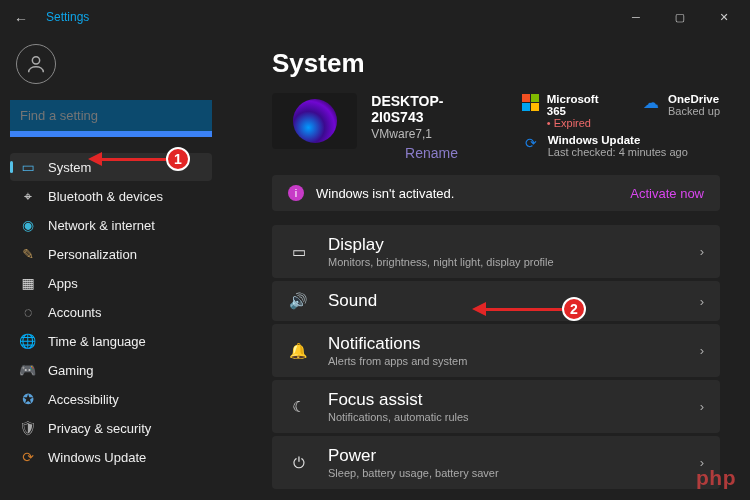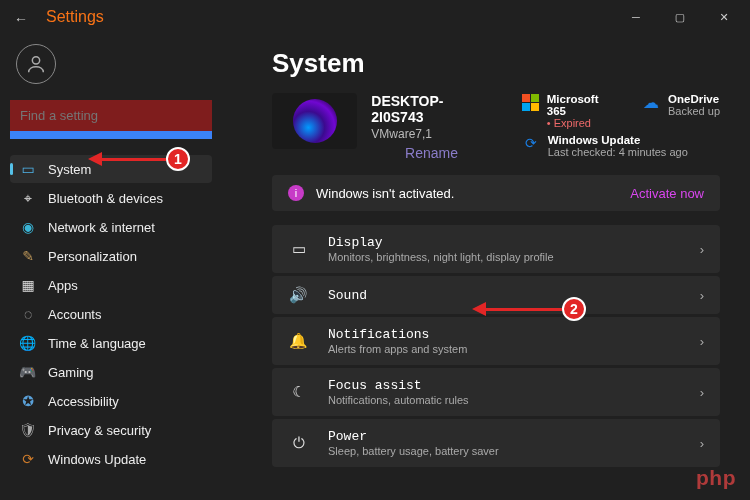--- a/index.html
+++ b/index.html
@@ -10,38 +10,38 @@
     font-family: "Segoe UI", Arial, sans-serif;
     font-size: 13px;
     overflow: hidden;
     position: relative;
   }
   .titlebar {
     display: flex; align-items: center;
     height: 34px; padding: 0 4px 0 14px;
   }
   .titlebar .back { width: 16px; font-size: 14px; color: #ccc; }
-  .titlebar .title { margin-left: 16px; font-size: 16px; color: #f97316; }
+  .titlebar .title { margin-left: 16px; font-size: 12px; color: #0ea5e9; }
   .win-controls { margin-left: auto; display: flex; }
   .win-controls div {
     width: 44px; height: 30px;
     display:flex; align-items:center; justify-content:center;
     font-size: 11px; color:#ccc;
   }
   .layout { display:flex; height: calc(500px - 34px); }
   .sidebar { width: 222px; padding: 6px 10px 0 10px; }
   .avatar {
     width: 40px; height: 40px; border-radius: 50%;
     border: 1.5px solid #888; margin: 4px 0 16px 6px;
     display:flex; align-items:center; justify-content:center;
     color:#aaa; font-size:22px;
   }
   .search {
-    width: 100%; background: #7f1d1d;
-    border: none; border-bottom: 8px solid #3b82f6;
+    width: 100%; background: #0c4a6e;
+    border: none; border-bottom: 6px solid #3b82f6;
     padding: 8px 10px; color: #aaa; font-size: 13px;
     outline: none; margin-bottom: 16px;
   }
   .nav { list-style:none; }
   .nav-item {
     display:flex; align-items:center; gap: 12px;
     padding: 6px 10px; border-radius: 4px;
     font-size: 13px; color: #eee; cursor:pointer;
     margin-bottom: 1px; position:relative;
   }
@@ -88,21 +88,21 @@
     font-size:11px; margin-right:12px;
   }
   .banner .act { margin-left:auto; color:#d946ef; font-size:13px; }
   .rows { display:flex; flex-direction:column; gap:3px; }
   .row {
     background:#2b2b2b; border-radius:4px;
     display:flex; align-items:center; padding:10px 16px;
     cursor:pointer;
   }
   .row .ric { width:22px; display:flex; align-items:center; justify-content:center; color:#ddd; margin-right:18px; font-size:15px; }
-  .row .rtxt .rt { font-size:13px;font-family:Liberation Mono, monospace; }
+  .row .rtxt .rt { font-size:17px; }
   .row .rtxt .rd { font-size:11px; color:#aaa; margin-top:1px; }
   .row .chev { margin-left:auto; color:#aaa; font-size:13px; }
   
   .anno { position:absolute; pointer-events:none; }
   .marker {
     width:24px; height:24px; border-radius:50%;
     background:#e22626; border:2px solid #fff;
     display:flex; align-items:center; justify-content:center;
     color:#fff; font-weight:bold; font-size:14px;
     pointer-events:none;

